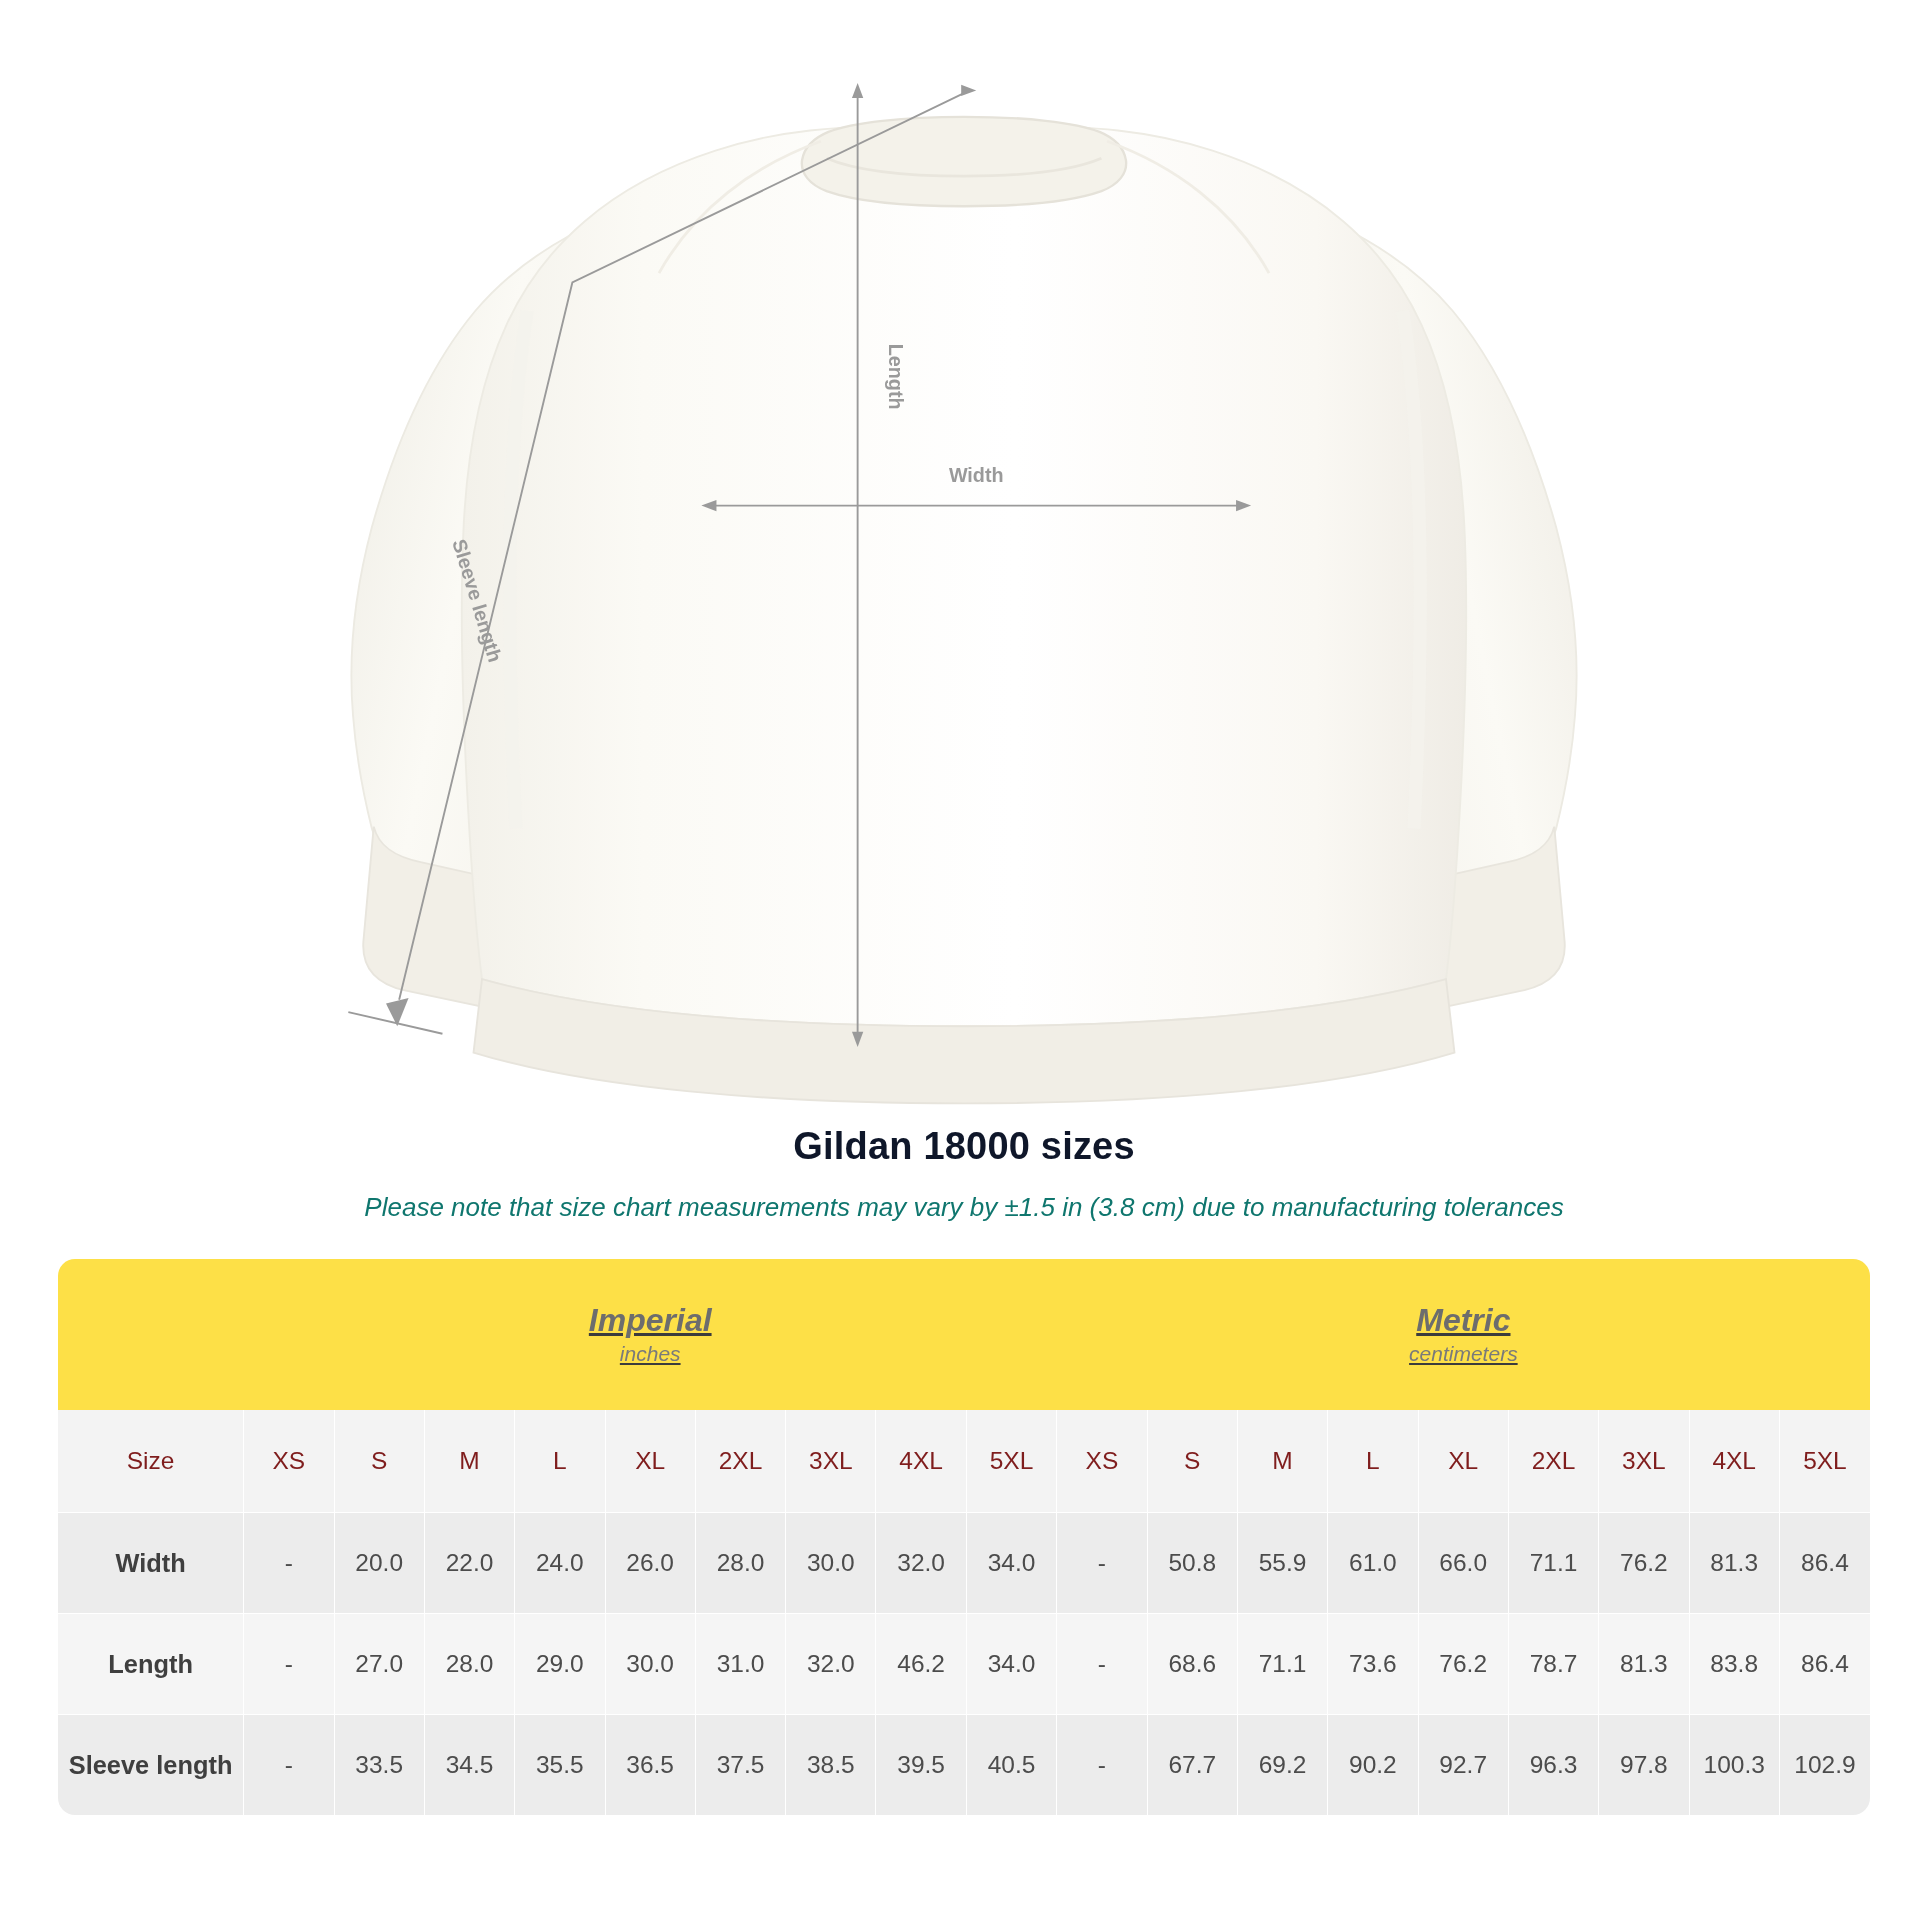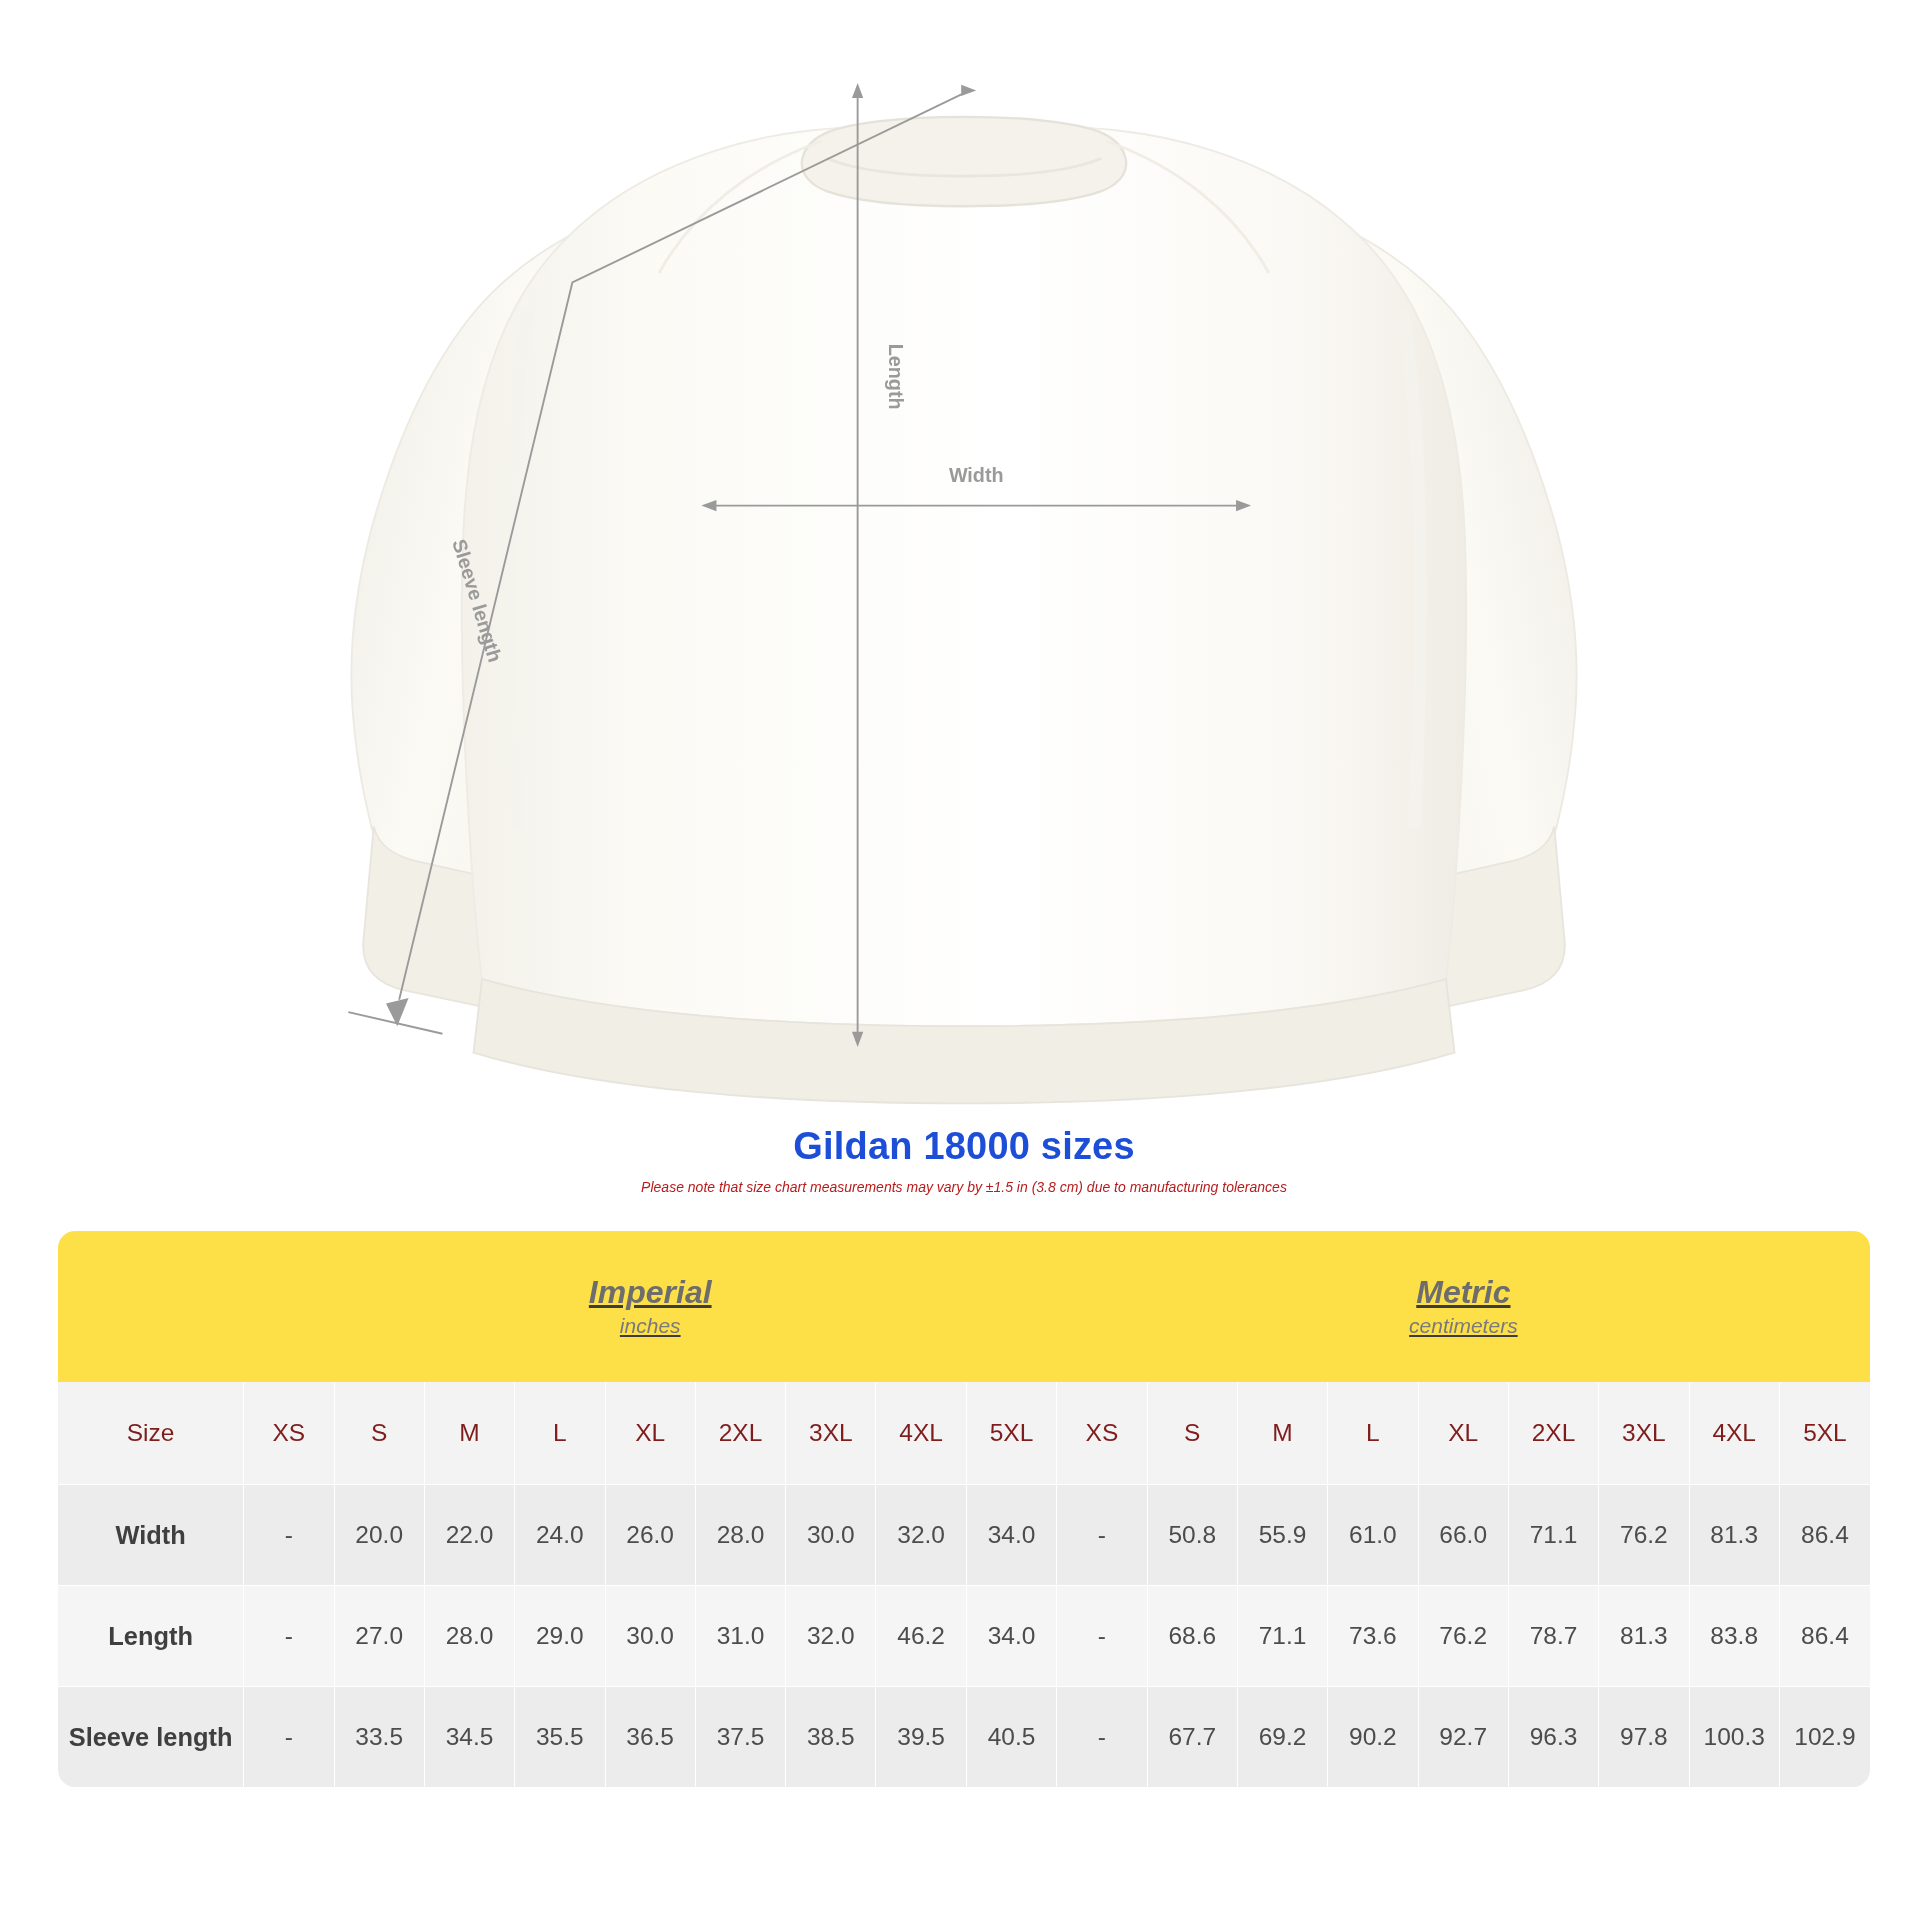--- a/index.html
+++ b/index.html
@@ -34,29 +34,29 @@
   }
 
   
   .title-block {
     text-align: center;
     margin-top: 7.5px;
   }
   .chart-title {
     font-size: 38px;
     font-weight: bold;
-    color: #1d4ed8;
+    color: #0f172a;
     letter-spacing: 0.2px;
     margin-top: 14px;
   }
   .chart-note {
-    font-size: 14px;
+    font-size: 26px;
     font-style: italic;
-    color: #b91c1c;
-    margin-top: 11px;
+    color: #0f766e;
+    margin-top: 24px;
   }
 
   
   .table-wrap {
     margin: 36px 58px 0 58px;
     border-radius: 17px;
     overflow: hidden;
   }
   table.size-table {
     border-collapse: collapse;

